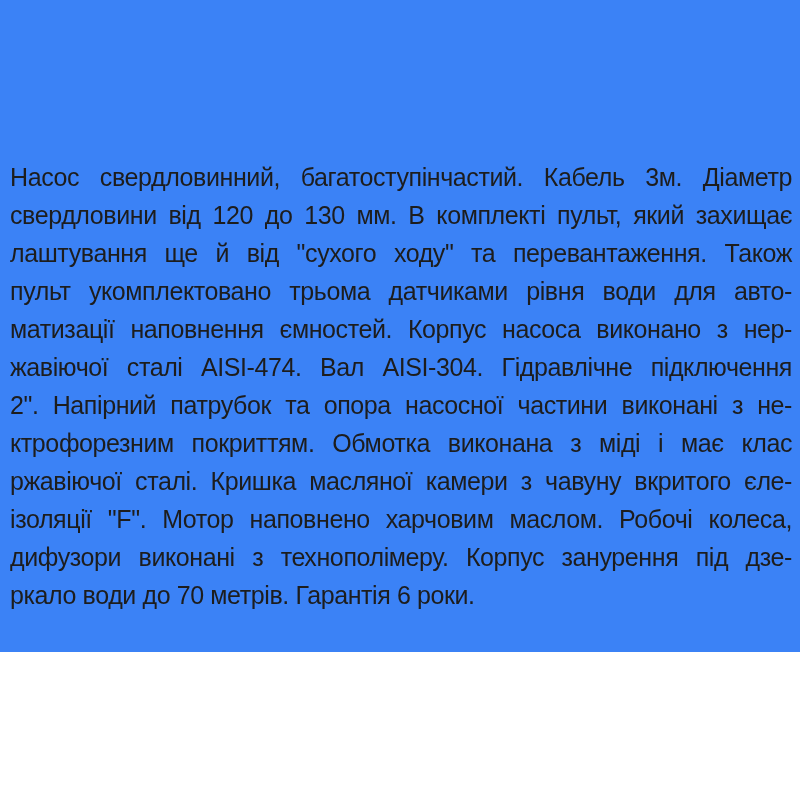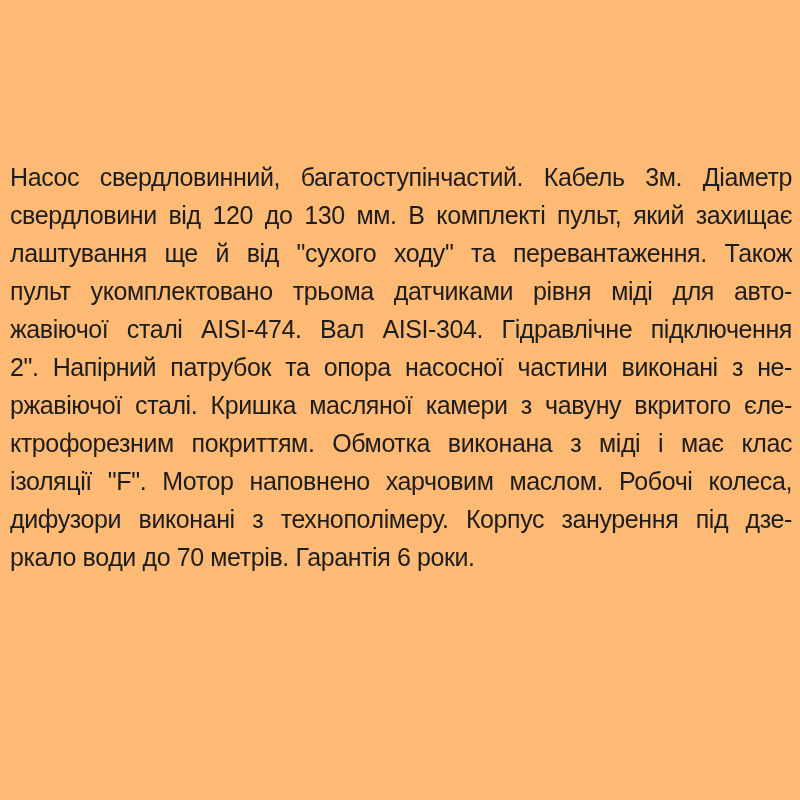--- a/index.html
+++ b/index.html
@@ -9,22 +9,22 @@
   body {
     width: 800px;
     height: 800px;
     background: #ffffff;
     font-family: "Liberation Sans", sans-serif;
     overflow: hidden;
   }
   .page {
     position: relative;
     width: 800px;
-    height: 800px;
-    background: #fdba74;
+    height: 652px;
+    background: #3b82f6;
     text-decoration: underline;
   }
   .text-block {
     position: absolute;
     top: 158px;
     left: 10px;
     width: 782px;
     color: #1d1d1d;
     font-size: 25px;
     line-height: 38px;
@@ -43,22 +43,23 @@
   }
 </style>
 </head>
 <body>
 
 <div class="page">
   <div class="text-block">
     <div class="line">Насос свердловинний, багатоступінчастий. Кабель 3м. Діаметр</div>
     <div class="line">свердловини від 120 до 130 мм. В комплекті пульт, який захищає</div>
     <div class="line">лаштування ще й від "сухого ходу" та перевантаження. Також</div>
-    <div class="line">пульт укомплектовано трьома датчиками рівня міді для авто-</div>
+    <div class="line">пульт укомплектовано трьома датчиками рівня води для авто-</div>
+    <div class="line">матизації наповнення ємностей. Корпус насоса виконано з нер-</div>
     <div class="line">жавіючої сталі AISI-474. Вал AISI-304. Гідравлічне підключення</div>
     <div class="line">2". Напірний патрубок та опора насосної частини виконані з не-</div>
+    <div class="line">ктрофорезним покриттям. Обмотка виконана з міді і має клас</div>
     <div class="line">ржавіючої сталі. Кришка масляної камери з чавуну вкритого єле-</div>
-    <div class="line">ктрофорезним покриттям. Обмотка виконана з міді і має клас</div>
     <div class="line">ізоляції "F". Мотор наповнено харчовим маслом. Робочі колеса,</div>
     <div class="line">дифузори виконані з технополімеру. Корпус занурення під дзе-</div>
     <div class="line">ркало води до 70 метрів. Гарантія 6 роки.</div>
   </div>
 </div>
 
 </body></html>

